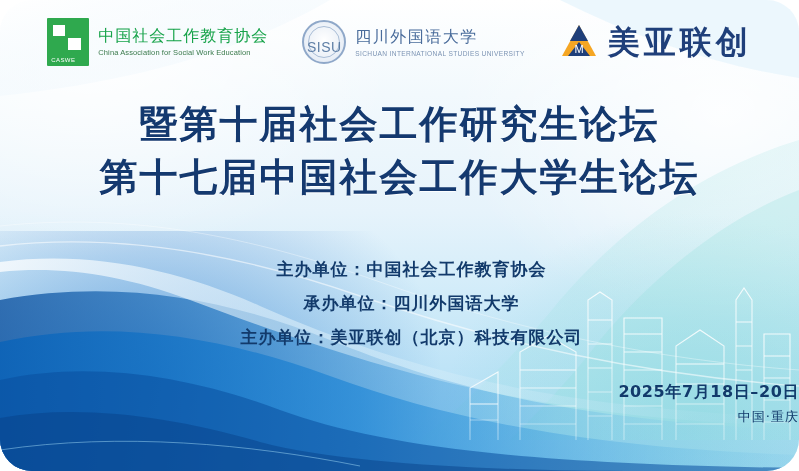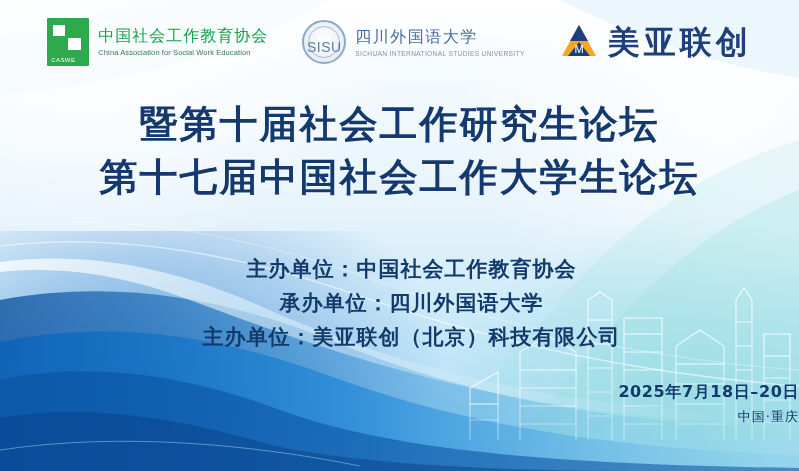--- a/index.html
+++ b/index.html
@@ -7,20 +7,21 @@
     padding: 0;
     background: #ffffff;
   }
   #poster {
     position: relative;
     width: 799px;
     height: 471px;
     overflow: hidden;
     font-family: "Liberation Sans", sans-serif;
     background: linear-gradient(180deg, #ffffff 0%, #f2f9fd 20%, #e6f3fb 45%, #d2ecf9 62%, #bfe4f7 78%, #a8d9f3 100%);
+    border-radius: 32px;
   }
 
   
   .bg-layer { position: absolute; inset: 0; pointer-events: none; }
 
   .glow-top-left {
     position: absolute;
     left: -120px; top: -160px;
     width: 520px; height: 420px;
     background: radial-gradient(ellipse at 40% 50%, rgba(255,255,255,0.95) 0%, rgba(255,255,255,0.0) 70%);
@@ -169,21 +170,21 @@
   }
 
   
   .org-block {
     position: absolute;
     left: 0; right: 0; top: 252px;
     text-align: center;
   }
   .org-line {
     font-family: "DejaVu Sans", sans-serif;
-    font-size: 21px;
+    font-size: 17px;
     line-height: 34px;
     letter-spacing: 1px;
     color: #123a6b;
     font-weight: bold;
     padding-left: 24px;
   }
 
   
   .date-block {
     position: absolute;

